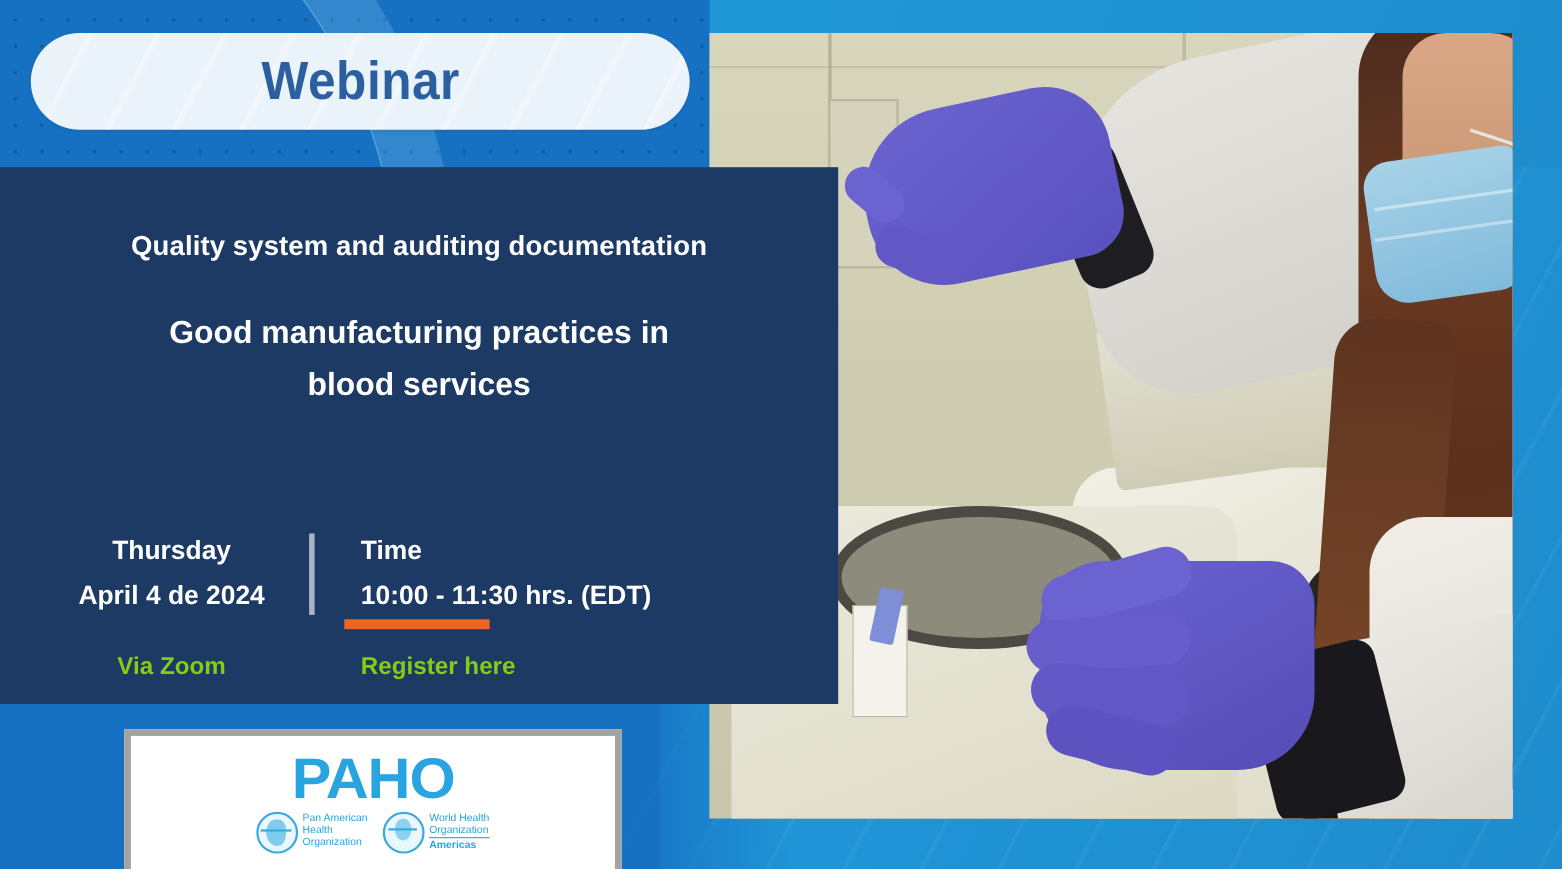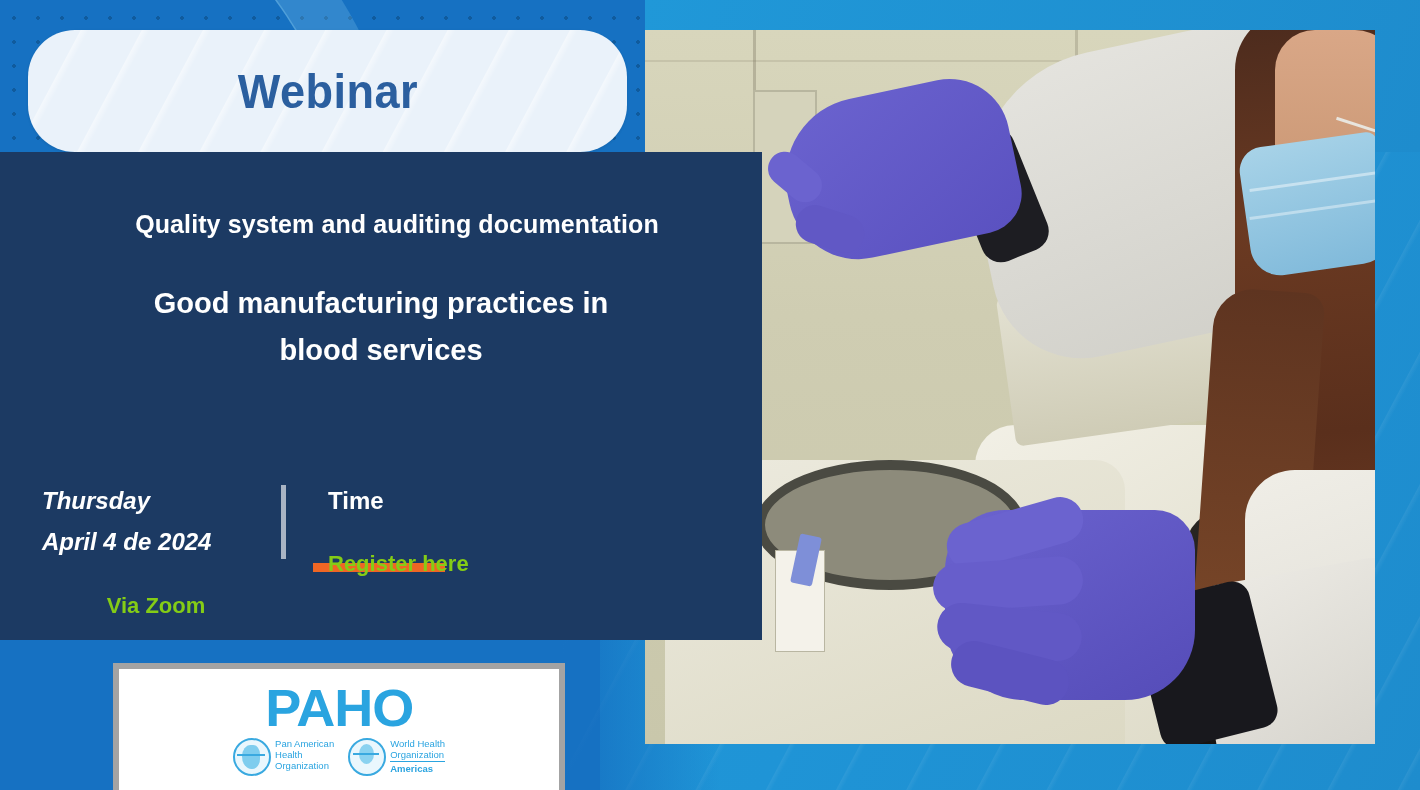--- a/index.html
+++ b/index.html
@@ -46,21 +46,21 @@
     position:absolute;left:-520px;top:-180px;width:880px;height:880px;border-radius:50%;
     box-shadow:
       0 0 0 1.5px rgba(150,215,245,.30),
       0 0 0 54px rgba(0,0,0,0), 0 0 0 55.5px rgba(150,215,245,.22);
   }
   .topband-strip{position:absolute;left:645px;top:0;width:775px;height:152px;
     background:linear-gradient(110deg,#2098d8,#1e8ccd);}
 
   
   .pill{
-    position:absolute;left:28px;top:30px;width:599px;height:122px;
+    position:absolute;left:28px;top:30px;width:599px;height:88px;
     background:#eaf2fa;border-radius:47px;
     display:flex;align-items:center;justify-content:center;
     box-shadow:0 1px 3px rgba(0,0,0,.10);
     overflow:hidden;
   }
   .pill .sheen{position:absolute;inset:0;opacity:.55;
     background:repeating-linear-gradient(118deg,
       rgba(255,255,255,0) 0px,rgba(255,255,255,0) 46px,
       rgba(255,255,255,.85) 47px,rgba(255,255,255,0) 54px);}
   .pill-text{
@@ -141,33 +141,33 @@
   .ph-purple{position:absolute;left:690px;top:660px;width:42px;height:30px;background:#7b3b7f;border-radius:8px;}
   .ph-dark{position:absolute;left:540px;top:480px;width:120px;height:240px;
     background:linear-gradient(180deg,#2a2723,#151311);border-radius:40px 10px 0 0;}
 
   
   .navy{
     position:absolute;left:0;top:152px;width:762px;height:488px;
     background:#1c3a63;
   }
   .title1{position:absolute;left:0;top:58px;width:762px;text-align:center;
-    color:#ffffff;font-size:25px;font-weight:bold;letter-spacing:.1px;padding-left:16px;}
+    color:#ffffff;font-size:25px;font-weight:bold;letter-spacing:.1px;}
   .sub-orange{position:absolute;left:0;top:99px;width:762px;text-align:center;
     color:#ef7b33;font-size:20px;font-weight:bold;}
   .title2{position:absolute;left:0;top:128px;width:762px;text-align:center;
     color:#ffffff;font-size:29px;font-weight:bold;line-height:1.62;}
   .rule{position:absolute;left:313px;top:411px;width:132px;height:9px;background:#ef6624;}
 
   .meta{position:absolute;left:0;top:328px;width:762px;height:160px;}
   .col-left{position:absolute;left:42px;top:0;width:228px;}
   .vsep{position:absolute;left:281px;top:5px;width:5px;height:74px;background:#a9b4c4;}
   .col-right{position:absolute;left:328px;top:0;width:400px;}
   .m-line{color:#ffffff;font-size:24px;font-weight:bold;line-height:1.72;}
-  .m-left{font-style:italic;}
+  .m-left{text-align:center;}
   .m-orange{color:#84cc16;font-size:22px;font-weight:bold;margin-top:30px;}
   .m-orange.ctr{text-align:center;}
 
   
   .logobox{
     position:absolute;left:113px;top:663px;width:440px;height:122px;
     background:#ffffff;border:6px solid #a3a3a3;
     display:flex;flex-direction:column;align-items:center;justify-content:center;
   }
   .paho-word{color:#2aa4e0;font-size:52px;font-weight:bold;letter-spacing:-1px;
@@ -264,20 +264,21 @@
       <div class="col-left">
         <div class="m-line m-left">Thursday</div>
         <div class="m-line m-left">April 4 de 2024</div>
         <div class="m-orange ctr">Via Zoom</div>
       </div>
 
       <div class="vsep"></div>
 
       <div class="col-right">
         <div class="m-line">Time</div>
+        <div class="m-line">10:00 - 11:30 hrs. (EDT)</div>
         <div class="m-orange">Register here</div>
       </div>
     </div>
   </div>
 
   <div class="logobox">
     <div class="paho-word">PAHO</div>
     <div class="emblem-row">
       <div class="emb">
         <div class="globe"></div>

